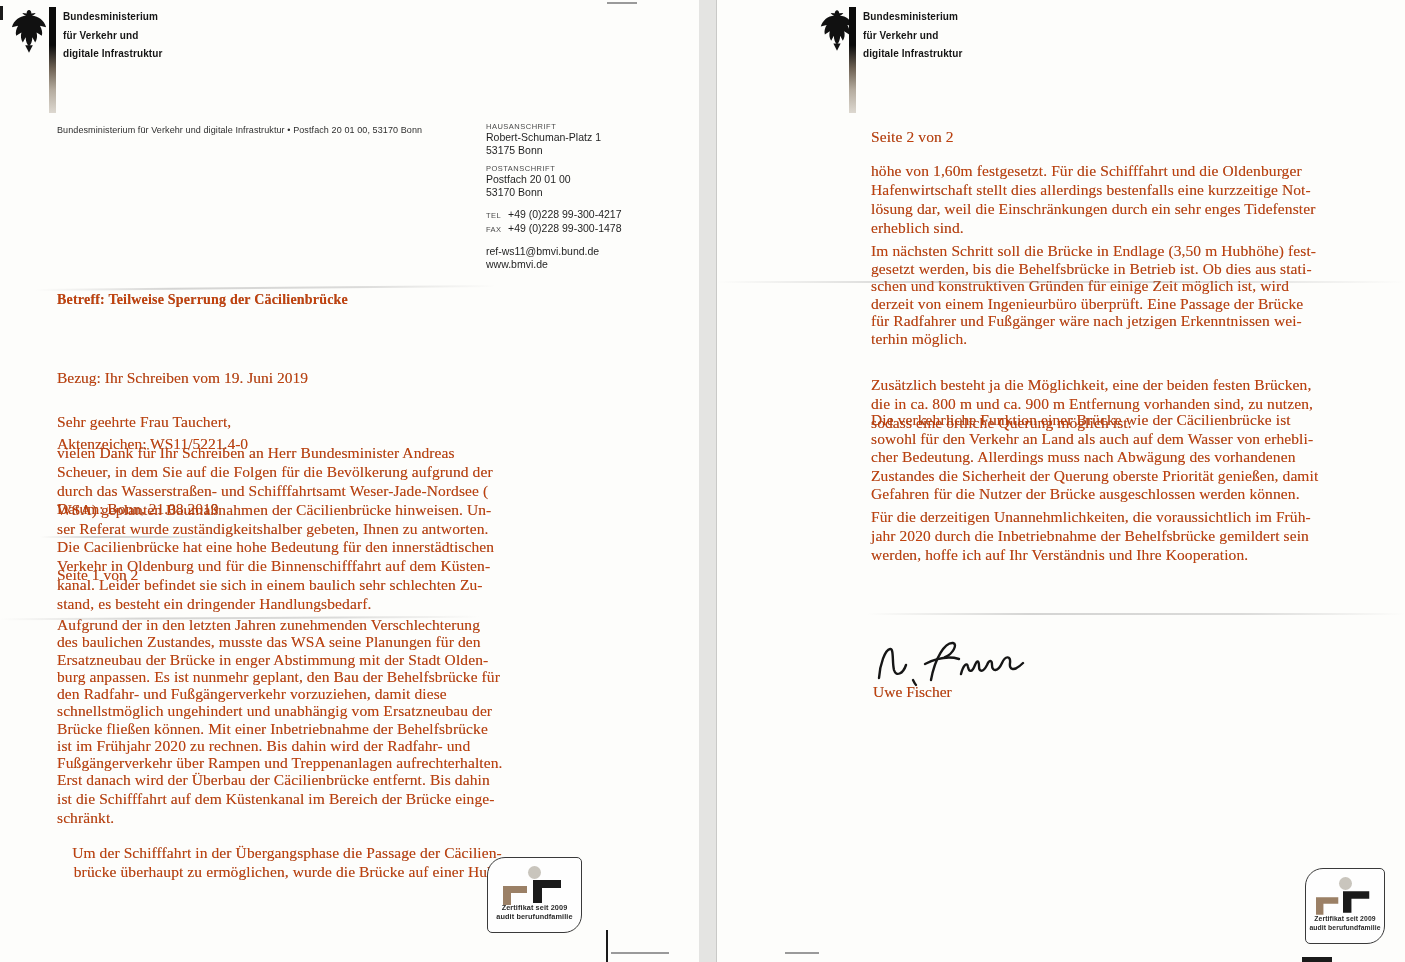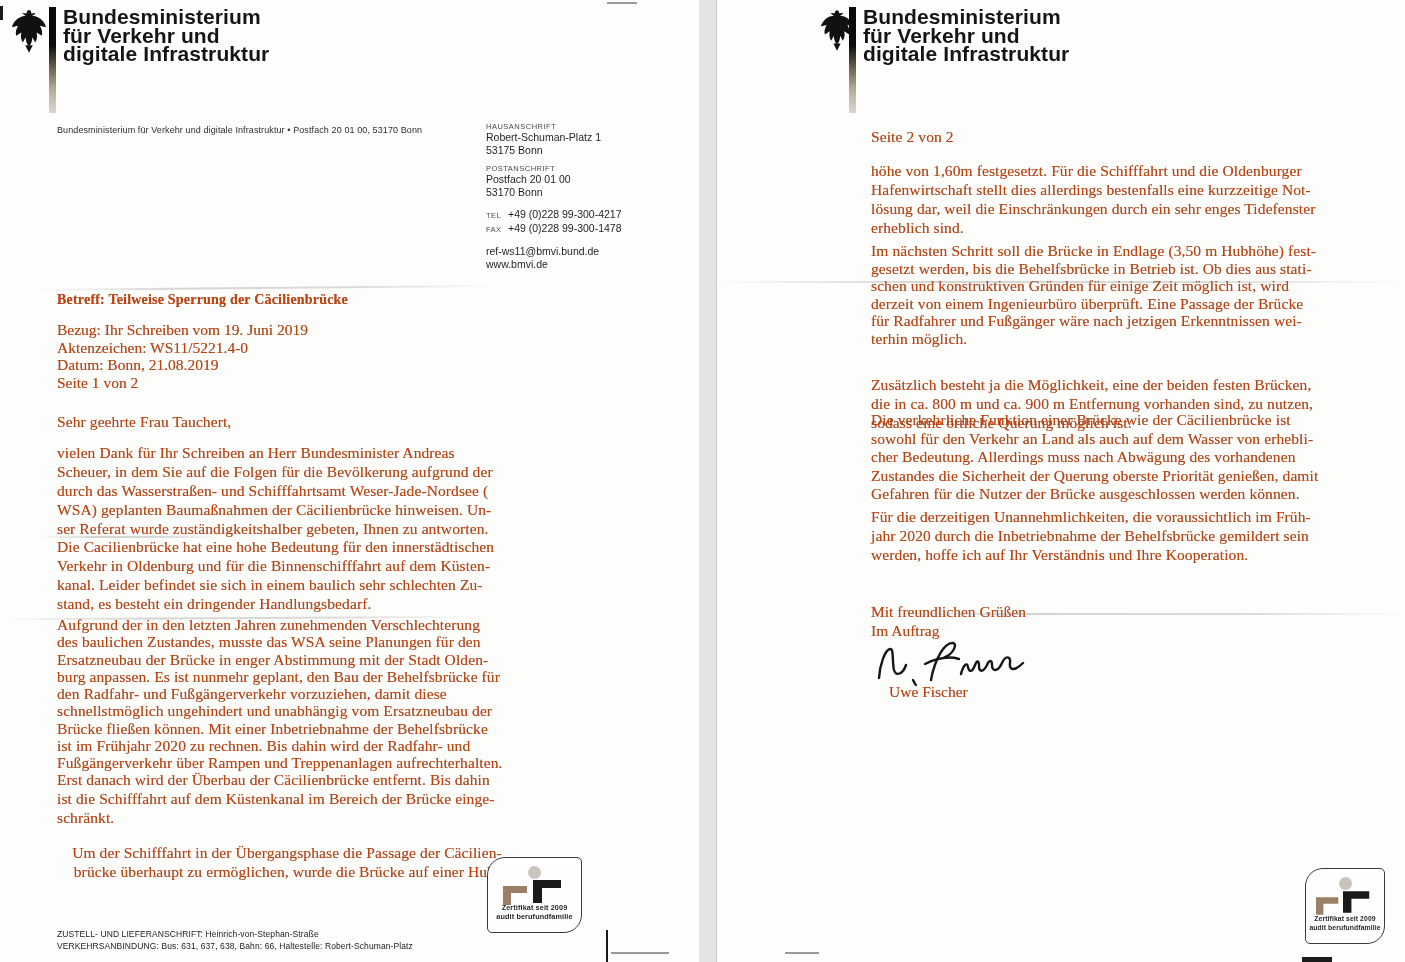--- a/index.html
+++ b/index.html
@@ -10,42 +10,42 @@
   .page { position:absolute; top:0; height:962px; background:#fdfdfb; }
   #page1 { left:0; width:699px; }
   #page2 { left:717px; width:688px; }
   .gutter { position:absolute; top:0; left:699px; width:18px; height:962px;
             background:#e4e4e2; border-right:1px solid #c9c9c7; }
 
   
   .eagle { position:absolute; }
   .logo-bar { position:absolute; width:7px; height:106px;
               background:linear-gradient(#0b0b0b 0%, #0b0b0b 36%, #6e6254 58%, #b4ab9e 78%, #ddd8d0 100%); }
-  .ministry-name { position:absolute; font-weight:bold; font-size:21px; line-height:18.5px;
+  .ministry-name { position:absolute; font-weight:bold; font-size:10px; line-height:18.5px;
                    color:#151515; letter-spacing:0.1px; }
 
   
   .serif { font-family:"Liberation Serif", serif; color:#c2410c;
            text-shadow:0 0 0.5px rgba(25,25,25,0.38); }
   .para { position:absolute; font-size:15.5px; line-height:19px; white-space:pre-line;
           width:460px; letter-spacing:0.1px; }
 
   .sender-line { position:absolute; font-size:9px; color:#2e2e2e; letter-spacing:0.1px; }
   .addr-line { font-size:15.5px; line-height:19px; }
 
   
   .contact { position:absolute; left:486px; top:122px; width:190px; color:#1f1f1f; }
   .c-label { font-size:7.5px; letter-spacing:0.5px; color:#4a4a4a; margin-top:7px; }
   .c-val   { font-size:10.5px; line-height:13px; }
   .c-row   { font-size:10.5px; line-height:13px; }
   .c-row .c-inline { font-size:7.5px; color:#4a4a4a; display:inline-block; width:22px; letter-spacing:0.4px; }
   .c-gap { height:9px; }
 
   .subject { position:absolute; font-weight:bold; font-size:14px; letter-spacing:0.2px; }
-  .ref-line { font-size:15.5px; line-height:17.5px; }
+  .ref-line { font-size:15.5px; line-height:17.5px;margin-top:48px; }
 
   
   .footer-line { font-size:8.5px; line-height:12px; color:#222; letter-spacing:0.1px; }
 
   
   .badge { position:absolute; background:#fefefe; border:1.2px solid #3a3a3a;
            border-radius:18px 5px 18px 5px; text-align:center; overflow:hidden; }
   .badge .head { width:13px; height:13px; border-radius:50%; background:#c9c5bd; margin:8px auto 1px; }
   .badge .arms { position:relative; height:24px; width:64px; margin:0 auto; }
   .badge .arm-left  { position:absolute; left:0;  top:4px; }
@@ -139,24 +139,20 @@
           <path fill="#9b8066" d="M0,2 h24 v7 h-16 v12 h-8 z"></path>
         </svg>
         <svg class="arm-right" width="32" height="24" viewBox="0 0 32 24">
           <path fill="#1a1a1a" d="M0,0 h28 v8 h-19 v15 h-9 z"></path>
         </svg>
       </div>
       <div class="b-line">Zertifikat seit 2009</div>
       <div class="b-line">audit berufundfamilie</div>
     </div>
 
-    <div style="position:absolute; left:57px; top:928px;">
-      <div class="footer-line">ZUSTELL- UND LIEFERANSCHRIFT: Heinrich-von-Stephan-Straße</div>
-      <div class="footer-line">VERKEHRSANBINDUNG: Bus: 631, 637, 638, Bahn: 66, Haltestelle: Robert-Schuman-Platz</div>
-    </div>
 
     <div class="streak" style="left:35px; top:287px; width:460px; transform:rotate(-0.5deg);"></div>
     <div class="streak" style="left:0px; top:617px; width:480px; transform:rotate(-0.3deg);"></div>
     <div class="streak" style="left:40px; top:536px; width:180px;"></div>
     <div class="crop" style="left:0; top:6px; width:3px; height:14px;"></div>
     <div class="crop-light" style="left:607px; top:2px; width:30px; height:1.5px;"></div>
     <div class="crop" style="left:606px; top:930px; width:2px; height:32px;"></div>
     <div class="crop-light" style="left:611px; top:952px; width:58px; height:1.5px;"></div>
   </div>
 
@@ -192,35 +188,31 @@
 sodass eine örtliche Querung möglich ist.</div>
     <div class="para serif" style="left:154px; top:411px; line-height:18.6px;">Die verkehrliche Funktion einer Brücke wie der Cäcilienbrücke ist
 sowohl für den Verkehr an Land als auch auf dem Wasser von erhebli-
 cher Bedeutung. Allerdings muss nach Abwägung des vorhandenen
 Zustandes die Sicherheit der Querung oberste Priorität genießen, damit
 Gefahren für die Nutzer der Brücke ausgeschlossen werden können.</div>
     <div class="para serif" style="left:154px; top:507px;">Für die derzeitigen Unannehmlichkeiten, die voraussichtlich im Früh-
 jahr 2020 durch die Inbetriebnahme der Behelfsbrücke gemildert sein
 werden, hoffe ich auf Ihr Verständnis und Ihre Kooperation.</div>
 
-    <div class="serif" style="position:absolute; left:154px; top:602px;">
-      <div class="closing-line">Mit freundlichen Grüßen</div>
-      <div class="closing-line">Im Auftrag</div>
-    </div>
 
     <svg class="signature" style="left:148px; top:634px;" width="180" height="60" viewBox="0 0 180 60">
       <g fill="none" stroke="#161616" stroke-width="2.4" stroke-linecap="round" stroke-linejoin="round">
         <path d="M14,44 C15,30 20,16 25,15 C29,14 27,28 29,36 C31,43 38,40 41,31"></path>
         <path d="M48,46 c1,2 2,4 3,5"></path>
         <path d="M66,46 C70,24 80,8 88,9 C93,10 88,20 80,23"></path>
         <path d="M60,30 C72,24 84,22 94,25"></path>
         <path d="M96,40 c2,-8 6,-13 7,-7 c1,5 4,6 7,-2 c2,-5 4,-5 4,1 c0,6 4,7 8,-1 c2,-5 5,-6 5,0 c0,7 6,7 10,-2 c3,-7 9,-8 8,0 c-1,7 4,9 13,0"></path>
       </g>
     </svg>
-    <div class="signer serif" style="left:172px; top:683px;">Uwe Fischer</div>
+    <div class="signer serif" style="left:156px; top:683px;">Uwe Fischer</div>
 
     <div class="badge" style="left:588px; top:868px; width:80px; height:76px;">
       <div class="head"></div>
       <div class="arms" style="width:58px;">
         <svg class="arm-left" width="26" height="21" viewBox="0 0 28 22">
           <path fill="#9b8066" d="M0,2 h24 v7 h-16 v12 h-8 z"></path>
         </svg>
         <svg class="arm-right" style="left:27px;" width="30" height="23" viewBox="0 0 32 24">
           <path fill="#1a1a1a" d="M0,0 h28 v8 h-19 v15 h-9 z"></path>
         </svg>

